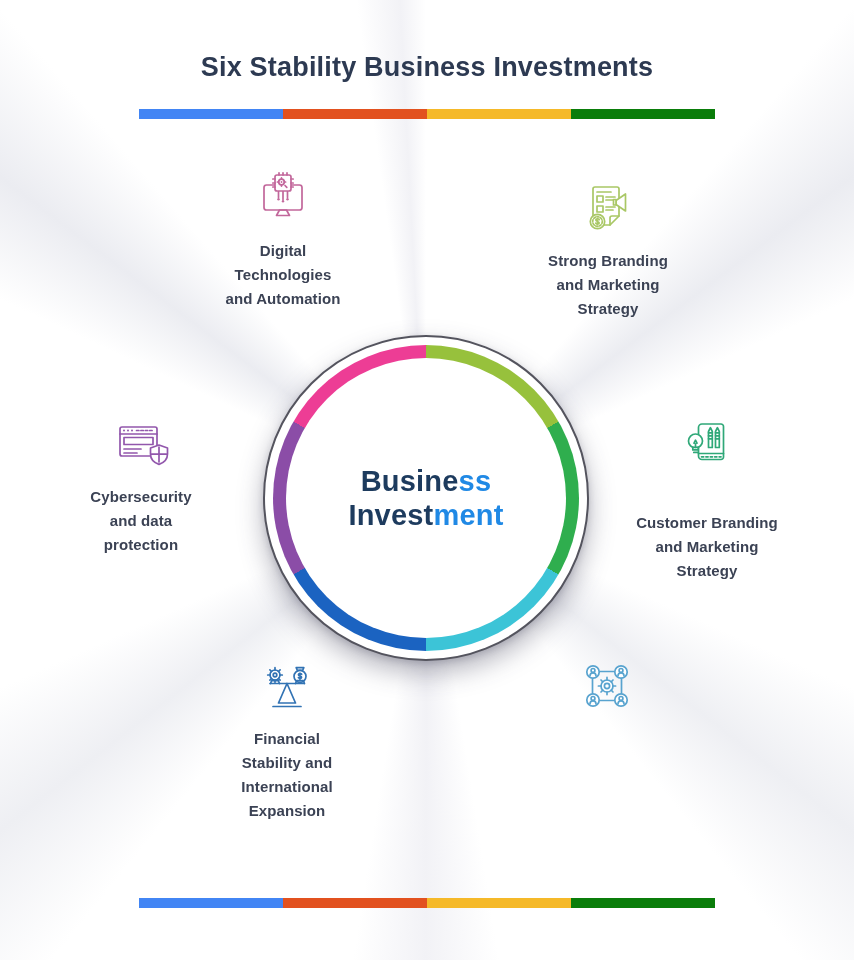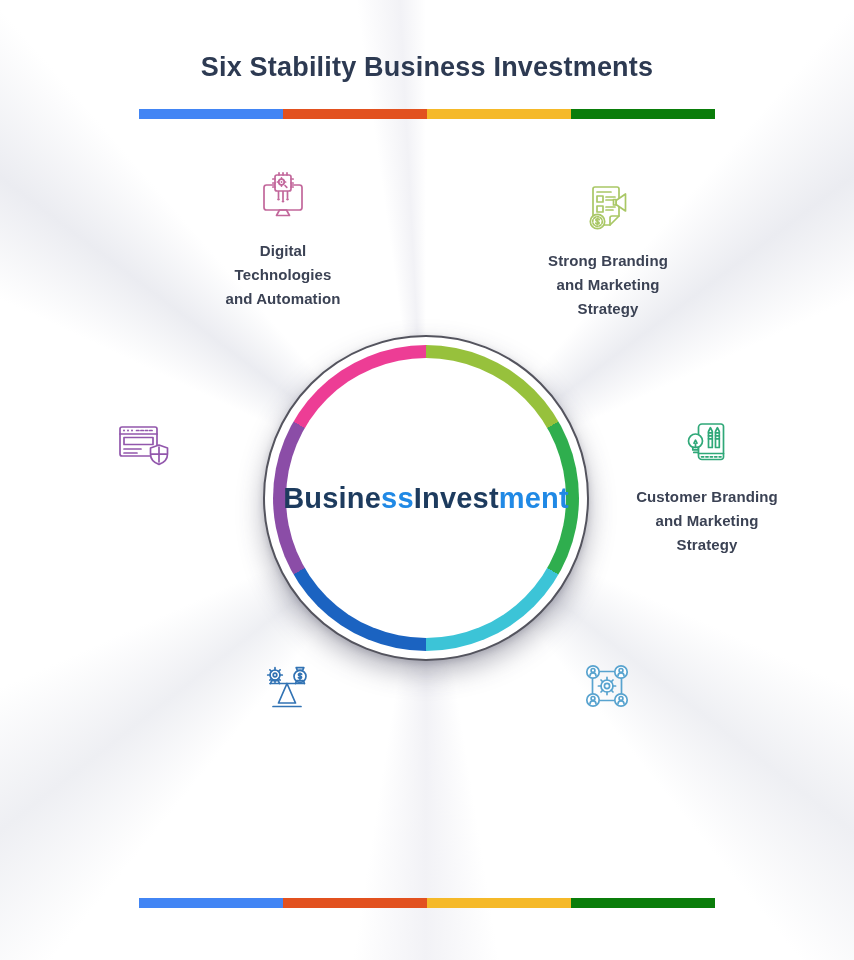--- a/index.html
+++ b/index.html
@@ -27,32 +27,32 @@
   .item{position:absolute;width:222px;display:flex;flex-direction:column;align-items:center;}
   .item .icon{width:56px;height:56px;}
   .item .icon svg{width:56px;height:56px;display:block;}
   .item .label{
     margin-top:13px;text-align:center;white-space:pre-line;
     font-size:15px;line-height:24px;font-weight:600;color:#3b4254;letter-spacing:.1px;
   }
   .item-tl{left:172px;top:170px;}
   .item-tr{left:497px;top:180px;}
   .item-ml{left:30px;top:416px;}
-  .item-mr{left:596px;top:416px;}
+  .item-mr{left:596px;top:416px;gap:26px;}
   .item-bl{left:176px;top:658px;}
   .item-br{left:496px;top:658px;}
   .circle{
     position:absolute;left:263px;top:335px;width:326px;height:326px;border-radius:50%;
     background:#ffffff;border:2px solid #54545e;box-sizing:border-box;
     box-shadow:0 12px 26px rgba(60,60,85,.38),0 3px 6px rgba(60,60,85,.18);
   }
   .ring{position:absolute;inset:8px;border-radius:50%;}
   .inner{
     position:absolute;inset:21px;border-radius:50%;background:#ffffff;
-    display:flex;flex-direction:row;align-items:center;justify-content:center;
+    display:flex;flex-direction:column;align-items:center;justify-content:center;
   }
   .cline{font-size:29px;line-height:34px;font-weight:700;letter-spacing:.2px;text-align:center;}
 </style>
 </head>
 <body>
 
 <div class="canvas">
 
   <h1 class="title">Six Stability Business Investments</h1>
 
@@ -115,20 +115,23 @@
         <circle cx="11" cy="14.5" r="1" fill="currentColor" stroke="none"></circle>
         <circle cx="15" cy="14.5" r="1" fill="currentColor" stroke="none"></circle>
         <circle cx="19" cy="14.5" r="1" fill="currentColor" stroke="none"></circle>
         <path d="M23.5 14.5 H40.5" stroke-dasharray="2.4 2"></path>
         <rect x="11" y="21.5" width="29" height="7"></rect>
         <path d="M11 33 h17 M11 37 h13"></path>
         <path d="M46 29 l8.5 3 v6 c0 5.2 -3.3 8.6 -8.5 10.4 c-5.2 -1.8 -8.5 -5.2 -8.5 -10.4 v-6 z" fill="#ffffff"></path>
         <path d="M46 31 v15 M38.5 38.2 h15"></path>
       </svg>
     </div>
+    <div class="label">Cybersecurity
+and data
+protection</div>
   </div>
 
   <div class="item item-mr">
     <div class="icon" style="color: rgb(47, 168, 120);">
       <svg viewBox="0 0 56 56" fill="none" stroke="currentColor" stroke-width="1.7" stroke-linecap="round" stroke-linejoin="round">
         <path d="M23 8 H42 a2.5 2.5 0 0 1 2.5 2.5 V41 a2.5 2.5 0 0 1 -2.5 2.5 H23 a3.5 3.5 0 0 1 -3.5 -3.5 V11.5 A3.5 3.5 0 0 1 23 8 Z"></path>
         <path d="M19.5 37.5 H44.5"></path>
         <path d="M22.5 40.8 H42" stroke-dasharray="2.2 2.2"></path>
         <path d="M29.5 31.5 V15.5 L31.4 11.7 L33.3 15.5 V31.5 Z"></path>
         <path d="M29.5 16.8 H33.3 M29.5 19.8 H33.3 M29.5 22.8 H33.3"></path>
@@ -154,20 +157,24 @@
         <path d="M37.2 9.6 H44.8 L43.7 12.3 H38.3 Z"></path>
         <circle cx="41" cy="18.3" r="6" fill="#ffffff"></circle>
         <path d="M41 15.2 V21.6 M42.6 16.4 c0 -1.1 -3.2 -1.2 -3.2 0.3 s3.2 1 3.2 2.5 c0 1.5 -3.2 1.3 -3.2 0.3"></path>
         <path d="M11 25.5 H45"></path>
         <path d="M11.5 25.5 L12.7 22.7 H19.3 L20.5 25.5"></path>
         <path d="M36.5 25.5 L37.7 22.7 H44.3 L45.5 25.5"></path>
         <path d="M28 25.5 L36.5 45 H19.5 Z"></path>
         <path d="M14 48.5 H42"></path>
       </svg>
     </div>
+    <div class="label">Financial
+Stability and
+International
+Expansion</div>
   </div>
 
   <div class="item item-br">
     <div class="icon" style="color: rgb(88, 163, 207);">
       <svg viewBox="0 0 56 56" fill="none" stroke="currentColor" stroke-width="1.7" stroke-linecap="round" stroke-linejoin="round">
         <rect x="13.5" y="13.5" width="29" height="29" rx="7"></rect>
         <circle cx="28" cy="28" r="6" fill="#ffffff"></circle>
         <circle cx="28" cy="28" r="2.6"></circle>
         <path d="M28 22 V19.4 M32.2 23.8 L34 22 M34 28 H36.6 M32.2 32.2 L34 34 M28 34 V36.6 M23.8 32.2 L22 34 M22 28 H19.4 M23.8 23.8 L22 22"></path>
         <circle cx="14" cy="14" r="6.2" fill="#ffffff"></circle>

